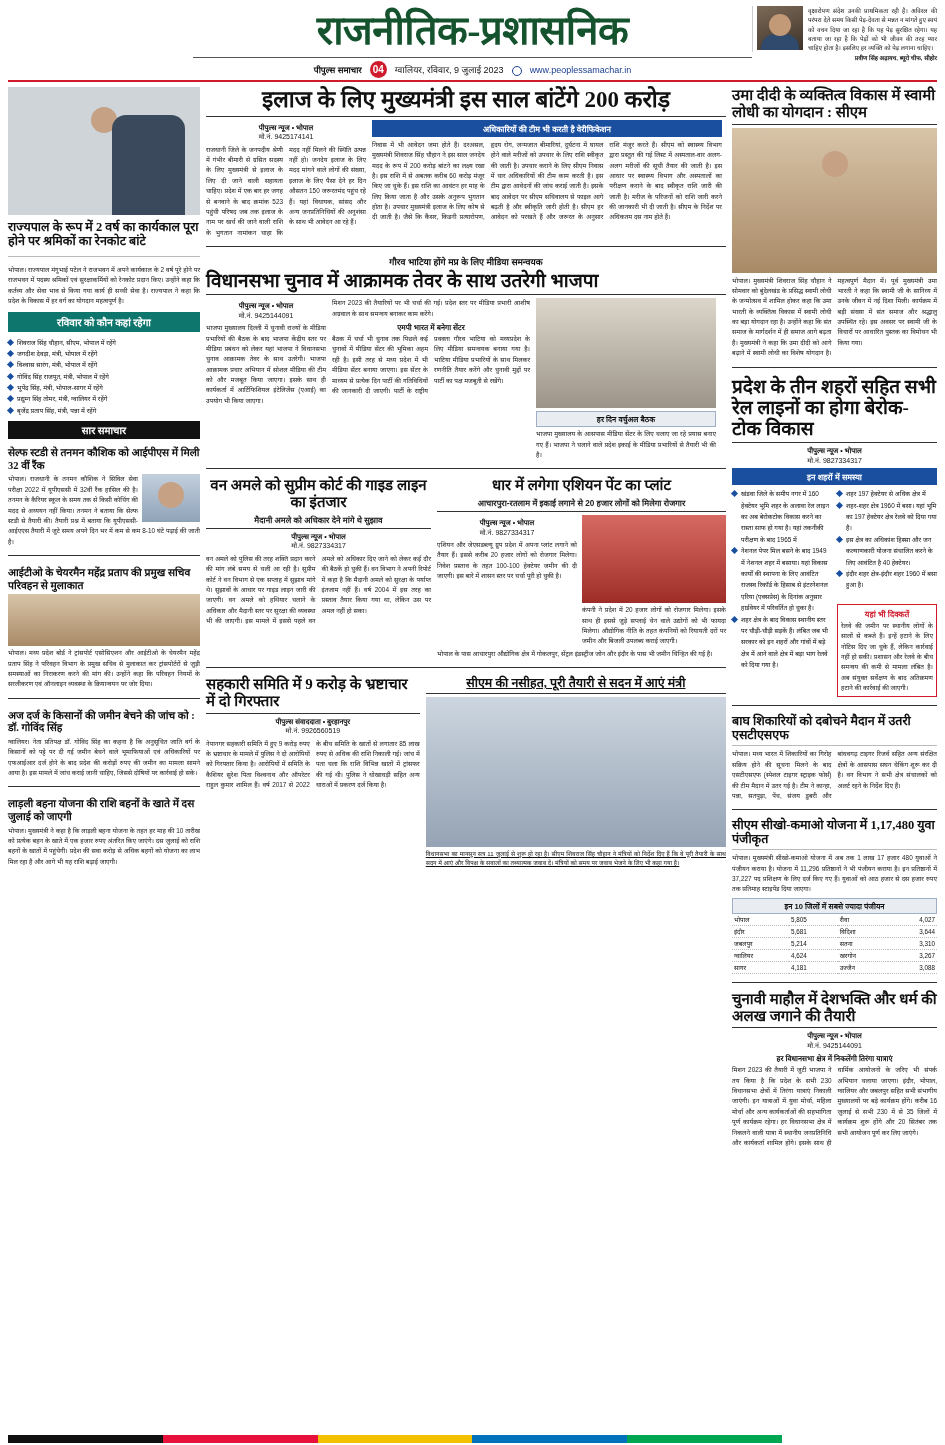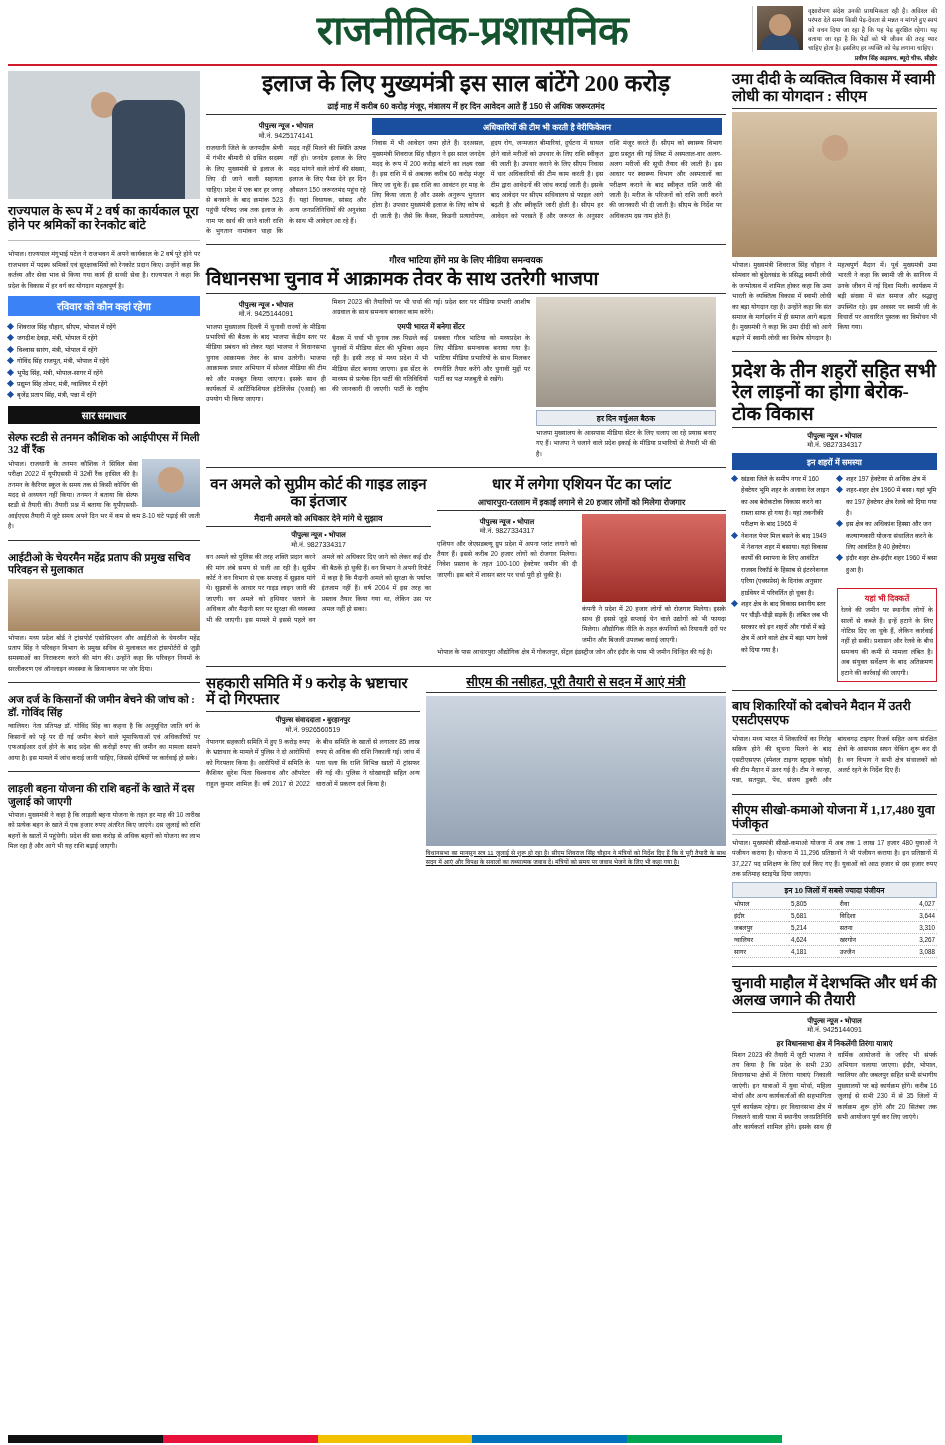--- a/index.html
+++ b/index.html
@@ -95,21 +95,21 @@
   .rule { border-top:1px solid #333; margin:3px 0; }
   .rule-thin { border-top:1px solid #bbb; margin:3px 0; }
   .body { font-size:6.4px; line-height:1.62; text-align:justify; color:#1a1a1a; }
   .cols2 { column-count:2; column-gap:6px; }
   .cols3 { column-count:3; column-gap:6px; }
 
   .photo { width:100%; background:#cfd4d8; position:relative; overflow:hidden; }
   .cap { font-size:6.1px; line-height:1.5; text-align:justify; margin-top:2px; }
 
   .redbar {
-    background:#3b82f6; color:#fff; font-weight:bold; font-size:10px;
+    background:#0f766e; color:#fff; font-weight:bold; font-size:10px;
     text-align:center; padding:3px 2px; font-family:"Liberation Serif",serif;
   }
   .bluebar {
     background:#1a4fa0; color:#fff; font-weight:bold; font-size:8px;
     text-align:center; padding:3px 2px;
   }
   .greybar {
     background:#e9edf2; border:1px solid #9fb0c6; font-weight:bold; font-size:7.6px;
     text-align:center; padding:2px;
   }
@@ -155,20 +155,27 @@
 </style>
 </head>
 <body>
 
 <div class="page">
 
   <div class="masthead">
     <div class="masthead-left"></div>
     <div class="masthead-center">
       <div class="paper-title">राजनीतिक-प्रशासनिक</div>
+      <div class="masthead-line">
+        <span style="font-weight:bold;font-size:8.5px;">पीपुल्स समाचार</span>
+        <span class="pagebadge">04</span>
+        <span class="mh-date">ग्वालियर, रविवार, 9 जुलाई 2023</span>
+        <span class="globe"></span>
+        <span class="mh-web">www.peoplessamachar.in</span>
+      </div>
     </div>
     <div class="masthead-right">
       <div class="editor-box">
         <div class="editor-photo"></div>
         <div>वृक्षारोपण संदेश उनकी प्राथमिकता रही है। अविरल की परंपरा देते समय किसी पेड़-देवता से मन्नत न मांगते हुए स्वयं को वचन दिया जा रहा है कि यह पेड़ सुरक्षित रहेगा। यह बताया जा रहा है कि पेड़ों को भी जीवन की तरह प्यार चाहिए होता है। इसलिए हर व्यक्ति को पेड़ लगाना चाहिए।</div>
       </div>
       <span class="editor-name">प्रवीण सिंह अढ़ायच, ब्यूरो चीफ, सीहोर</span>
     </div>
   </div>
 
@@ -219,21 +226,20 @@
       <div>
         <div class="item-title">लाड़ली बहना योजना की राशि बहनों के खाते में दस जुलाई को जाएगी</div>
         <div class="body">भोपाल। मुख्यमंत्री ने कहा है कि लाड़ली बहना योजना के तहत हर माह की 10 तारीख को प्रत्येक बहन के खाते में एक हजार रुपए अंतरित किए जाएंगे। दस जुलाई को राशि बहनों के खातों में पहुंचेगी। प्रदेश की सवा करोड़ से अधिक बहनों को योजना का लाभ मिल रहा है और आगे भी यह राशि बढ़ाई जाएगी।</div>
       </div>
     </div>
 
     <div class="col col-mid">
 
       <div>
         <div class="hl h-xl" style="text-align:center;">इलाज के लिए मुख्यमंत्री इस साल बांटेंगे 200 करोड़</div>
-        <div class="sub">ढाई माह में करीब 60 करोड़ मंजूर, मंत्रालय में हर दिन आवेदन आते हैं 150 से अधिक जरूरतमंद</div>
         <div class="rule"></div>
         <div style="display:flex;gap:6px;">
           <div style="width:160px;">
             <div class="byline">
               <span>पीपुल्स न्यूज • भोपाल</span><br>
               <span class="b2">मो.नं. 9425174141</span>
             </div>
             <div class="body cols2">
               <span>राजधानी जिले के जनपदीय श्रेणी में गंभीर बीमारी से ग्रसित सदस्य के लिए मुख्यमंत्री से इलाज के लिए दी जाने वाली सहायता चाहिए। प्रदेश में एक बार हर जगह से बनवाने के बाद क्रमांक 523 पहुंची परिषद जब तक इलाज के नाम पर खर्च की जाने वाली राशि के भुगतान नामांकन चाहा कि मदद नहीं मिलने की स्थिति उत्पन्न नहीं हो।</span>
               <span>जनदेय इलाज के लिए मदद मांगने वाले लोगों की संख्या, इलाज के लिए पैसा देने हर दिन औसतन 150 जरूरतमंद पहुंच रहे हैं। यहां विधायक, सांसद और अन्य जनप्रतिनिधियों की अनुशंसा के साथ भी आवेदन आ रहे हैं।</span>

